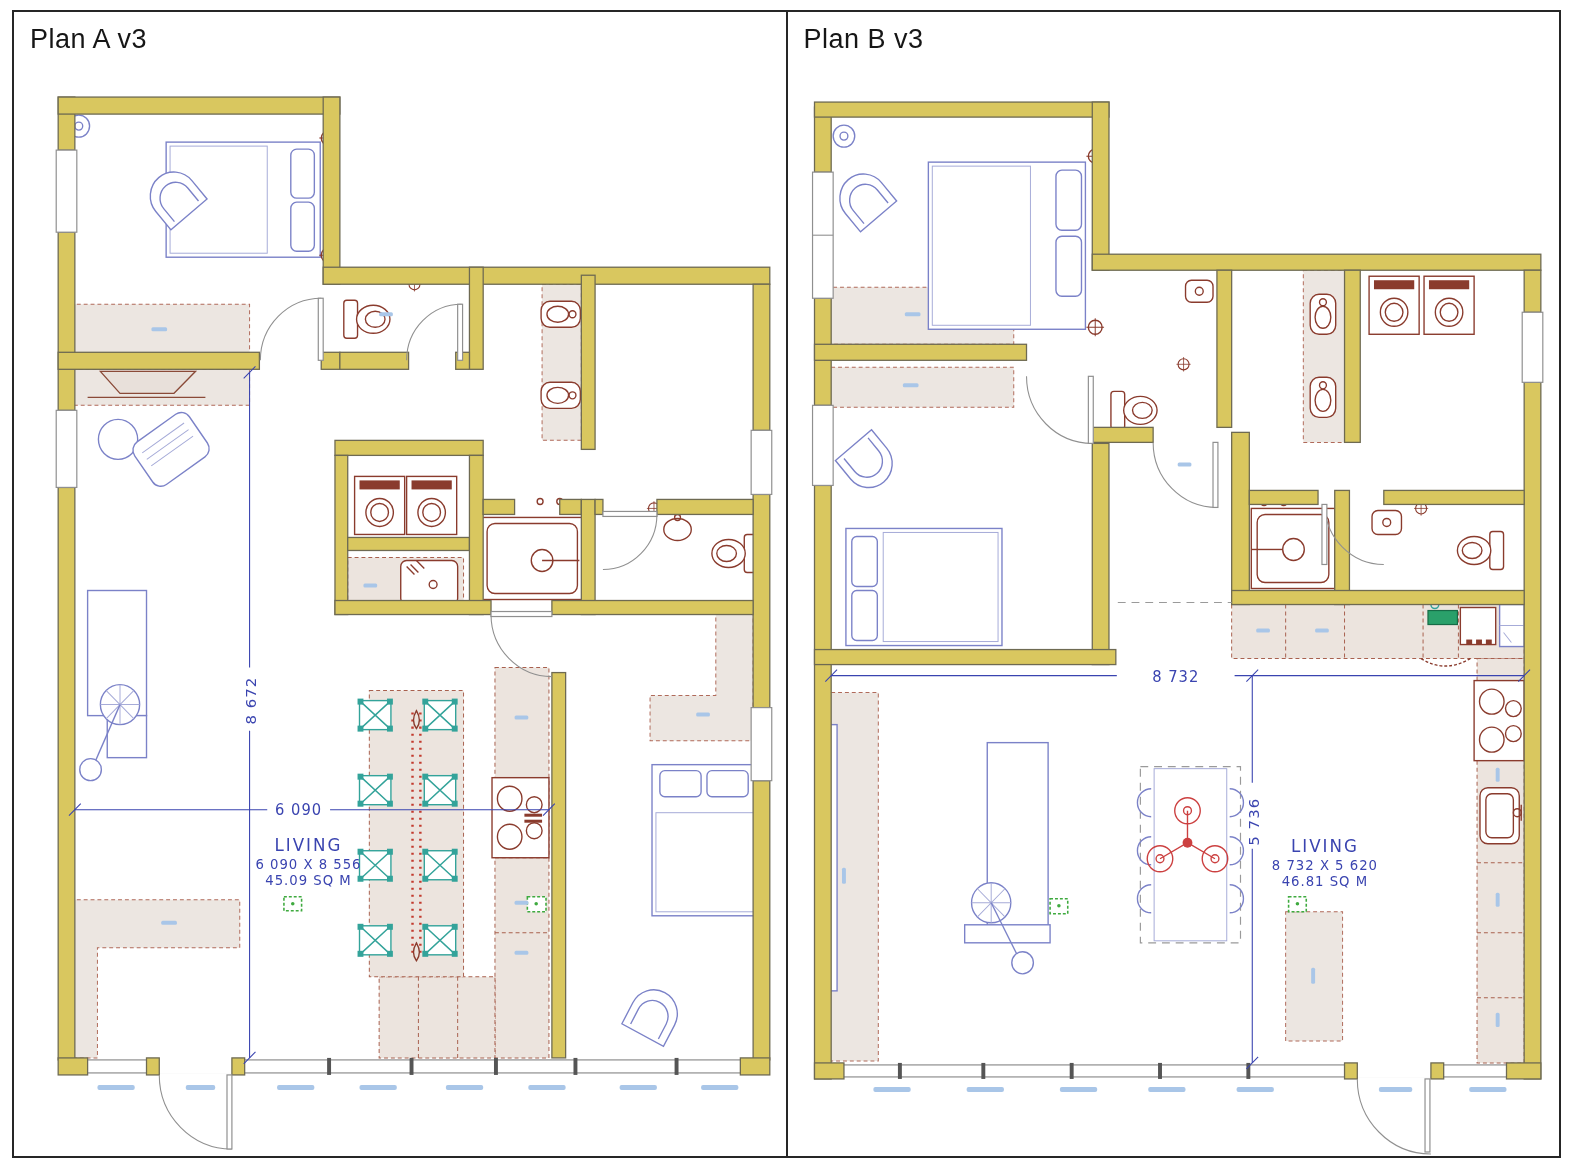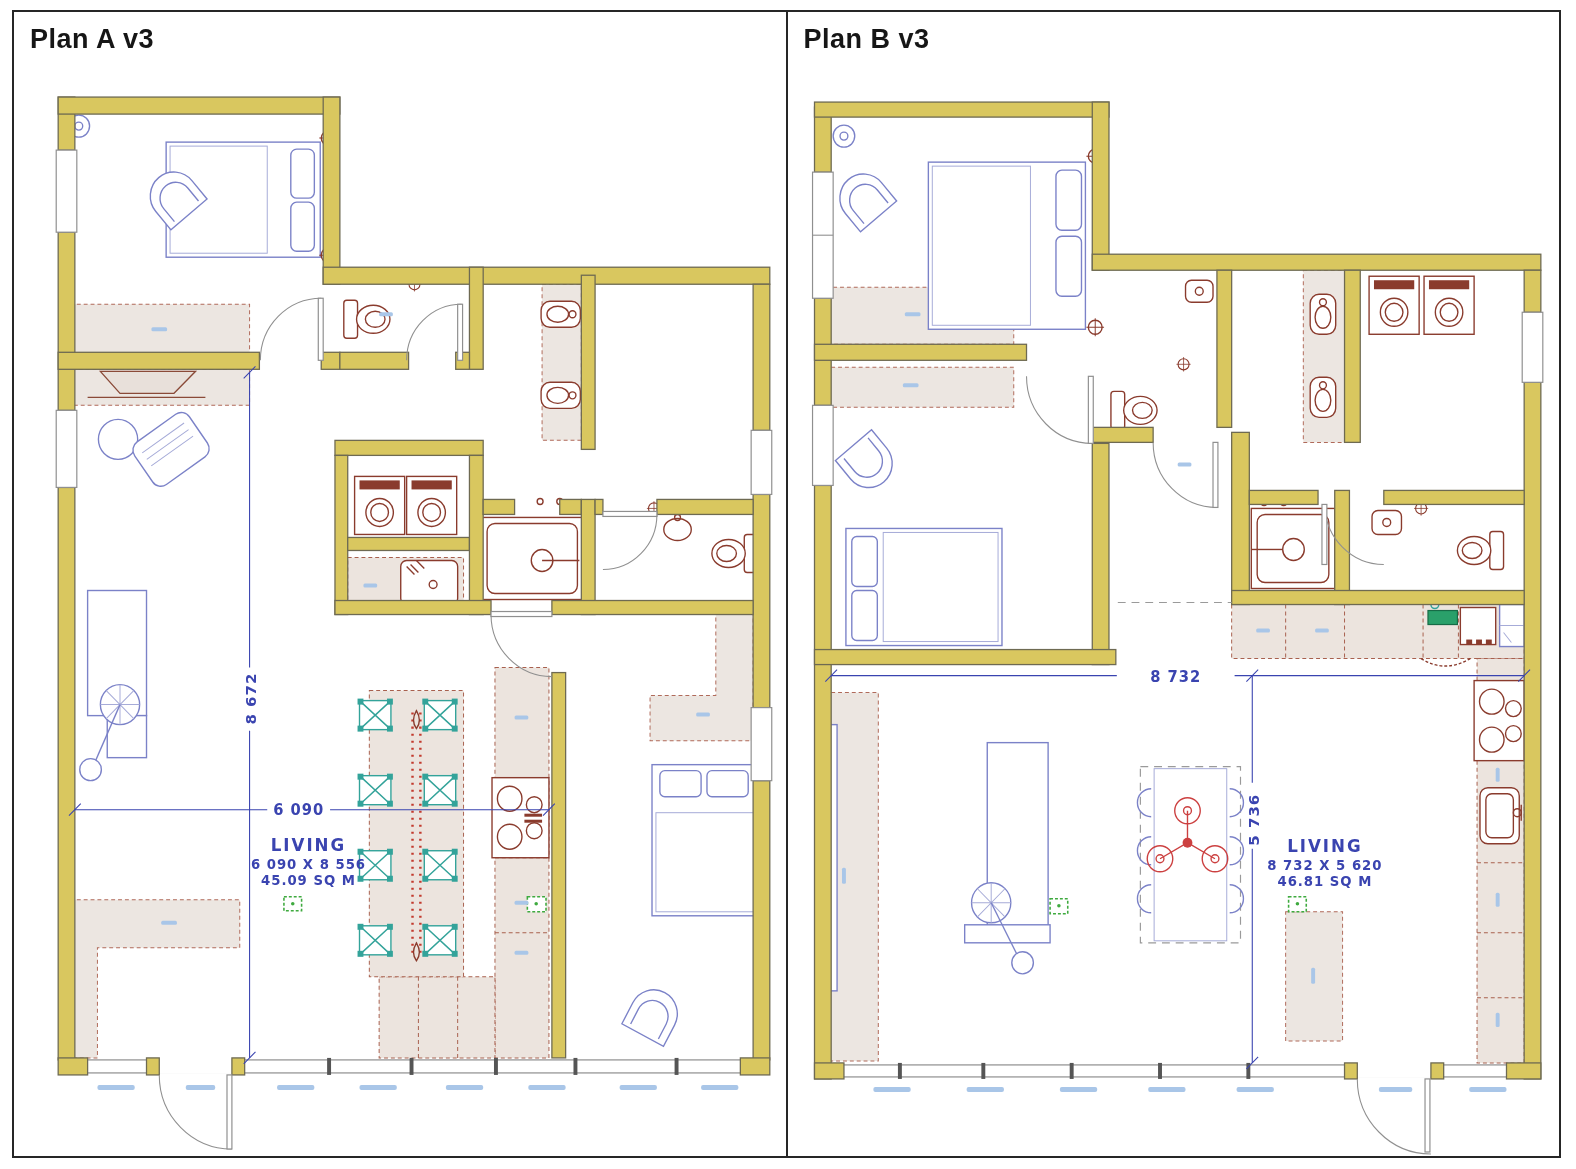--- a/index.html
+++ b/index.html
@@ -1,18 +1,18 @@
 <!DOCTYPE html>
 <html><head>
 <meta charset="utf-8">
 <style>
   html,body{margin:0;padding:0;background:#ffffff;width:1576px;height:1169px;overflow:hidden;
     font-family:"Liberation Sans",sans-serif;}
   .frame{position:absolute;left:12px;top:10px;width:1545px;height:1144px;border:2.5px solid #262626;display:flex;}
-  .panel{position:relative;flex:1 1 50%;height:100%;font-weight:bold;}
+  .panel{position:relative;flex:1 1 50%;height:100%;}
   .panel.first{border-right:2.5px solid #262626;}
   .plan-title{position:absolute;left:16px;top:12px;font-size:27px;color:#161616;letter-spacing:.5px;z-index:3;}
   .plansvg{position:absolute;left:0;top:0;width:100%;height:100%;}
   
   .wall{fill:#d9c75f;stroke:#6e6a52;stroke-width:1.3;}
   .post{fill:#555555;stroke:none;}
   .win{fill:#ffffff;stroke:#8f8f8f;stroke-width:1.2;}
   .door{fill:none;stroke:#909090;stroke-width:1.1;}
   .rug{fill:#ece6e1;stroke:#b06a5a;stroke-width:1;stroke-dasharray:4 3;}
   .counter{fill:#ece4de;stroke:#a8604e;stroke-width:1;stroke-dasharray:4 3;}

